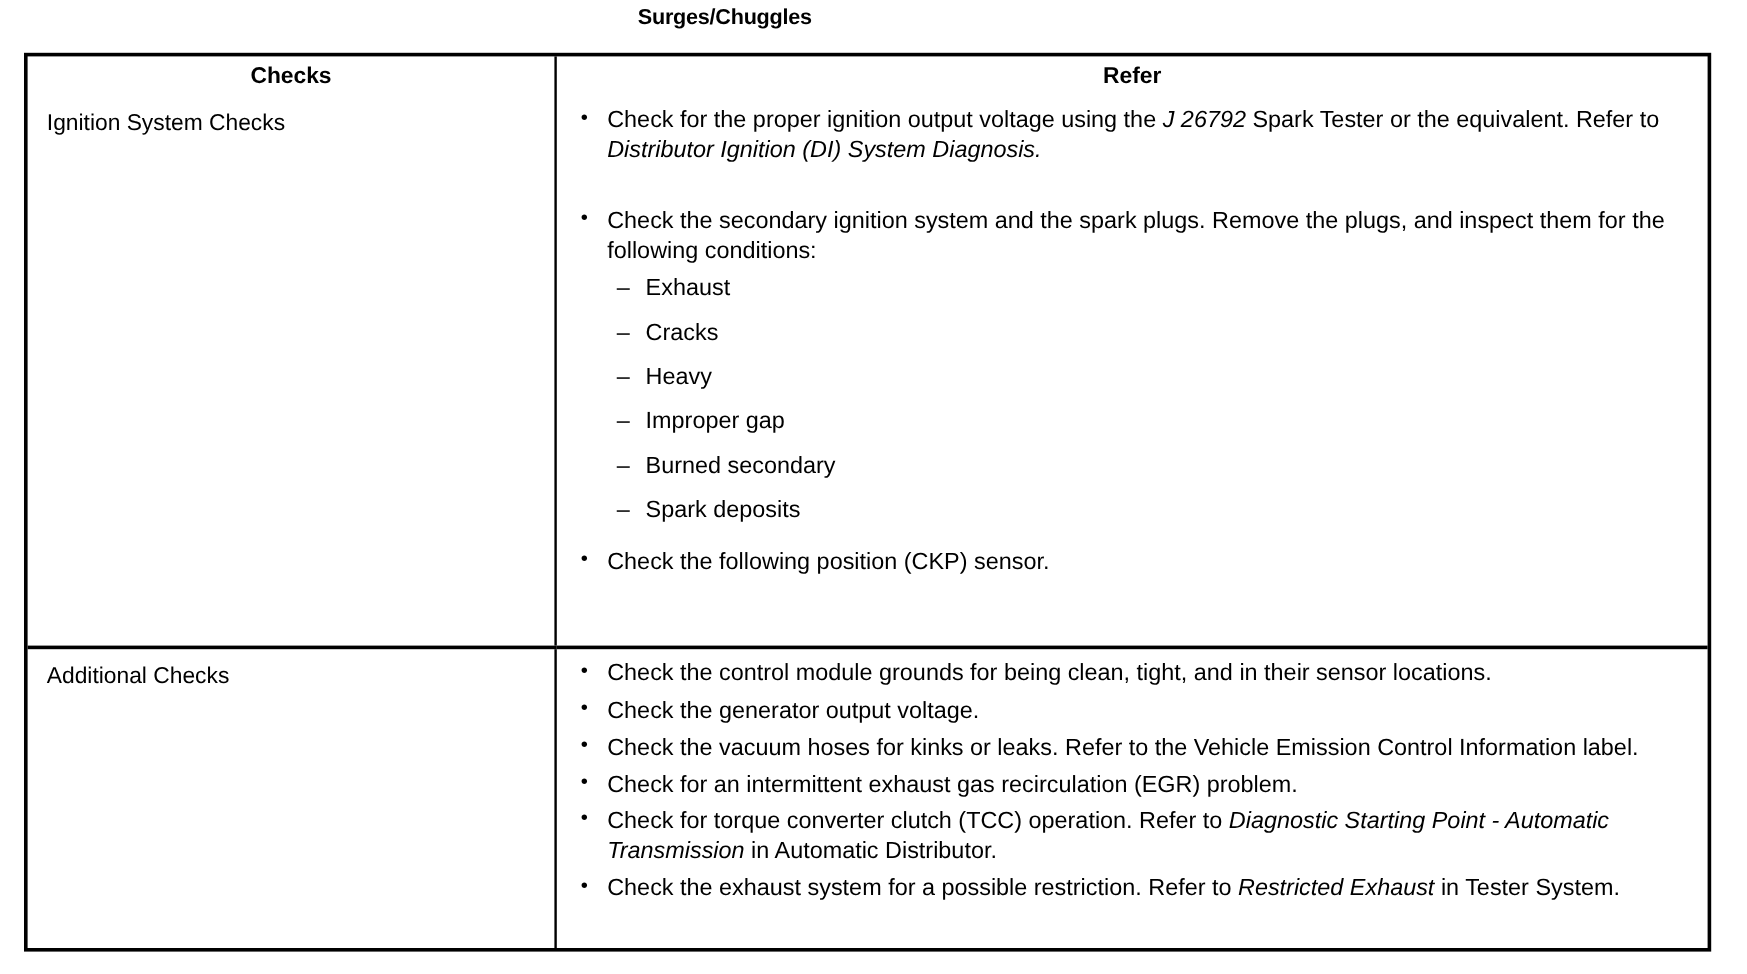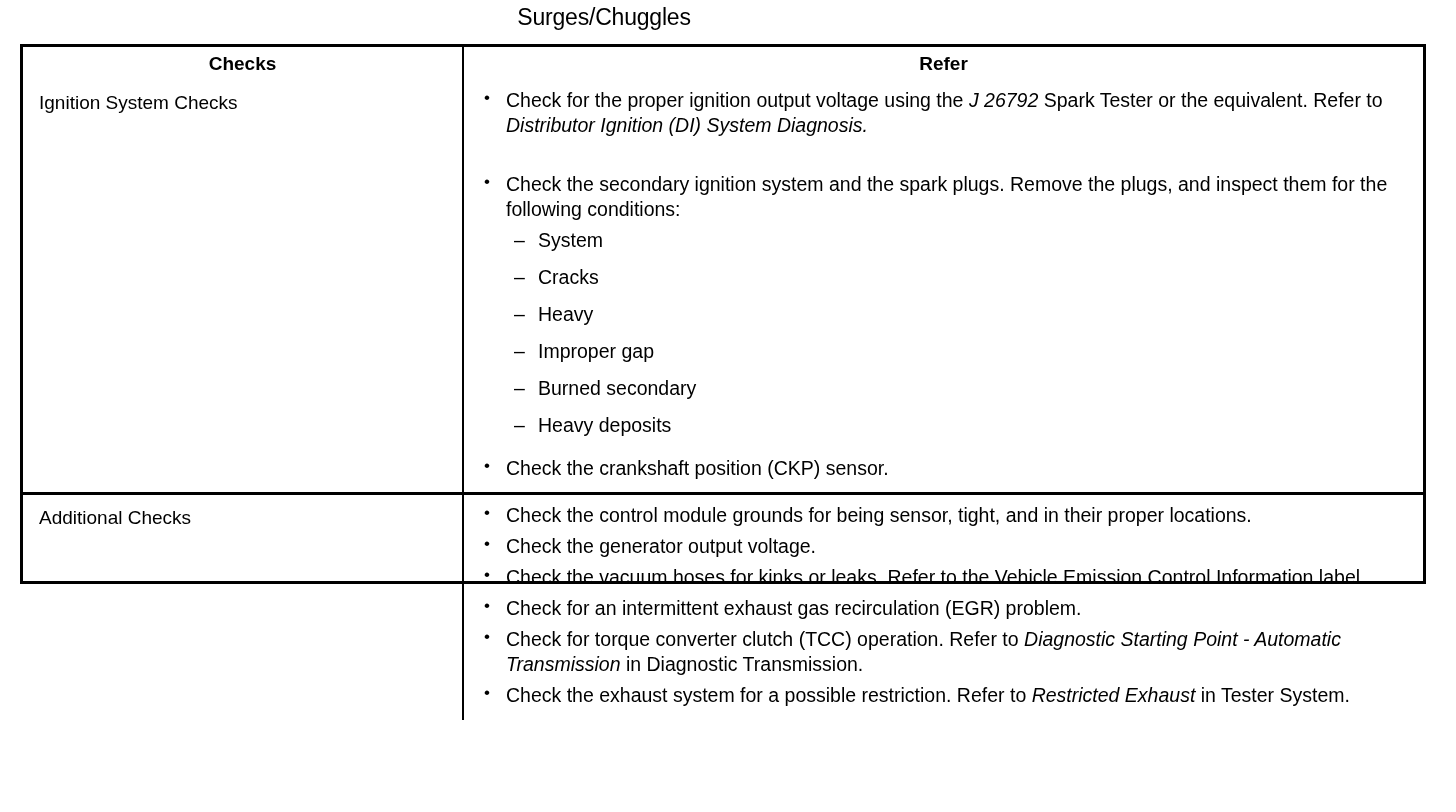--- a/index.html
+++ b/index.html
@@ -19,30 +19,30 @@
     width: 1456px;
     height: 812px;
     background: #ffffff;
   }
   .doc-title {
     position: absolute;
     top: 4px;
     left: 0;
     width: 1208px;
     text-align: center;
-    font-size: 23px;
-    font-weight: normal;
+    font-size: 18px;
+    font-weight: bold;
     letter-spacing: -0.2px;
   }
   .table-wrap {
     position: absolute;
     left: 20px;
     top: 44px;
     width: 1406px;
-    height: 540px;
+    height: 749px;
     border: 3px solid #000;
     box-sizing: border-box;
   }
   table.tbl {
     width: 100%;
     height: 100%;
     border-collapse: collapse;
     table-layout: fixed;
   }
   table.tbl td, table.tbl th {
@@ -140,40 +140,40 @@
           <th class="th-action">Refer</th>
         </tr>
       </thead>
       <tbody id="table-body">
           <tr class="body-row row-ignition">
             <td class="cell-checks"><span>Ignition System Checks</span></td>
             <td class="cell-action">
               <ul class="bullets">
                 <li class="bullet gap-after"><span>Check for the proper ignition output voltage using the </span><span class="it">J 26792</span><span> Spark Tester or the equivalent. Refer to </span><span class="it">Distributor Ignition (DI) System Diagnosis.</span></li>
                 <li class="bullet tight"><span>Check the secondary ignition system and the spark plugs. Remove the plugs, and inspect them for the following conditions:</span><ul class="subs">
-                    <li class="subbullet">System</li>
+                    <li class="subbullet">Exhaust</li>
                     <li class="subbullet">Cracks</li>
                     <li class="subbullet">Heavy</li>
                     <li class="subbullet">Improper gap</li>
                     <li class="subbullet">Burned secondary</li>
-                    <li class="subbullet">Heavy deposits</li>
+                    <li class="subbullet">Spark deposits</li>
                   </ul></li>
-                <li class="bullet"><span>Check the crankshaft position (CKP) sensor.</span></li>
+                <li class="bullet"><span>Check the following position (CKP) sensor.</span></li>
               </ul>
             </td>
           </tr>
           <tr class="body-row row-additional">
             <td class="cell-checks"><span>Additional Checks</span></td>
             <td class="cell-action">
               <ul class="bullets">
-                <li class="bullet"><span>Check the control module grounds for being sensor, tight, and in their proper locations.</span></li>
+                <li class="bullet"><span>Check the control module grounds for being clean, tight, and in their sensor locations.</span></li>
                 <li class="bullet"><span>Check the generator output voltage.</span></li>
                 <li class="bullet"><span>Check the vacuum hoses for kinks or leaks. Refer to the Vehicle Emission Control Information label.</span></li>
                 <li class="bullet"><span>Check for an intermittent exhaust gas recirculation (EGR) problem.</span></li>
-                <li class="bullet"><span>Check for torque converter clutch (TCC) operation. Refer to </span><span class="it">Diagnostic Starting Point - Automatic Transmission</span><span> in Diagnostic Transmission.</span></li>
+                <li class="bullet"><span>Check for torque converter clutch (TCC) operation. Refer to </span><span class="it">Diagnostic Starting Point - Automatic Transmission</span><span> in Automatic Distributor.</span></li>
                 <li class="bullet"><span>Check the exhaust system for a possible restriction. Refer to </span><span class="it">Restricted Exhaust</span><span> in Tester System.</span></li>
               </ul>
             </td>
           </tr>
         </tbody>
     </table>
   </div>
 
 </div>
 

